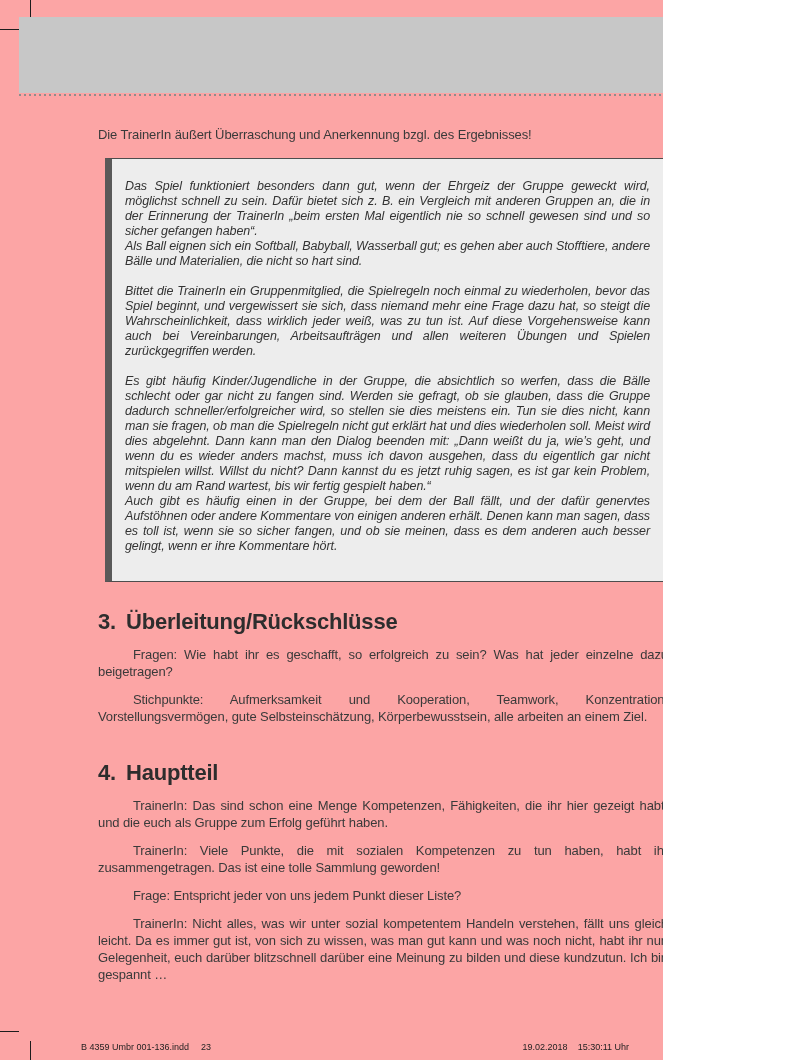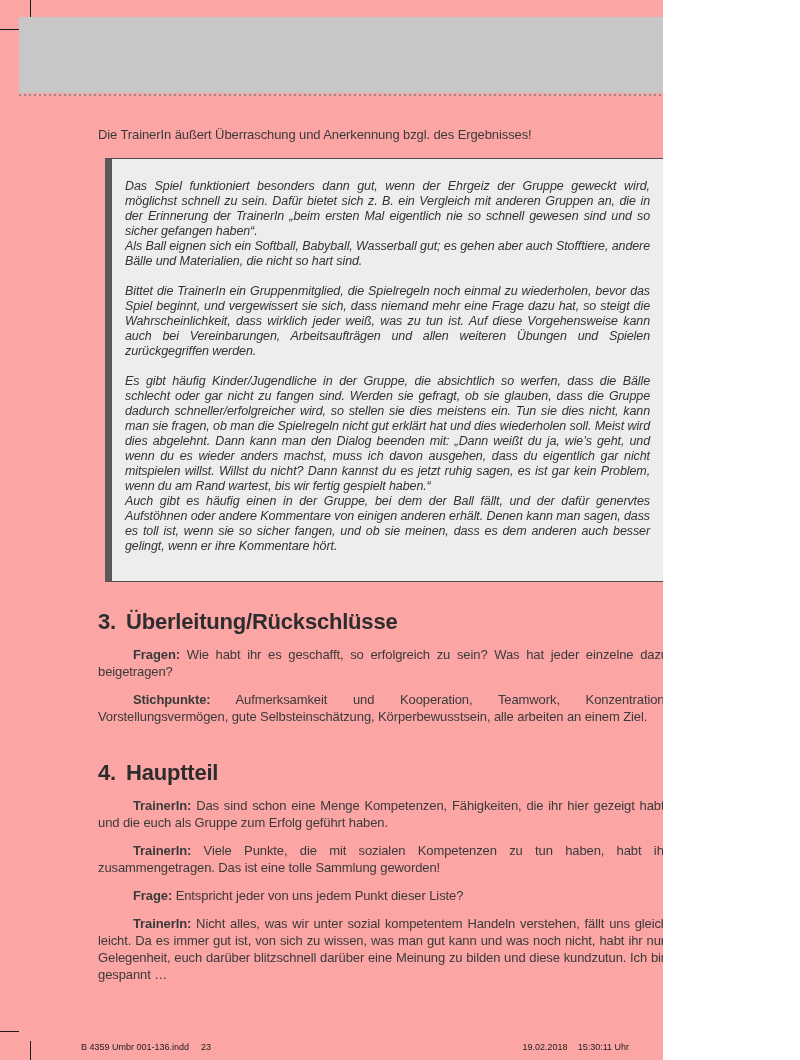--- a/index.html
+++ b/index.html
@@ -84,21 +84,21 @@
     font-weight: bold;
     color: #2d2d2d;
     letter-spacing: -0.2px;
     text-align: left;
   }
   h2.section .sec-num { margin-right: 10px; }
   h2.section.hauptteil { margin-top: 37px; }
 
   .para { margin: 11px 0 0 0; }
   h2.section + .para { margin-top: 14px; }
-  .para .lbl { font-weight: bold; padding-left: 35px; }
+  .para .lbl { font-weight: normal; padding-left: 35px; }
   .para .lbl:empty { display: none; }
 
   .footer-left, .footer-right {
     position: absolute;
     top: 1042px;
     font-size: 9px;
     line-height: 11px;
     color: #1e1e1e;
     letter-spacing: 0;
   }

